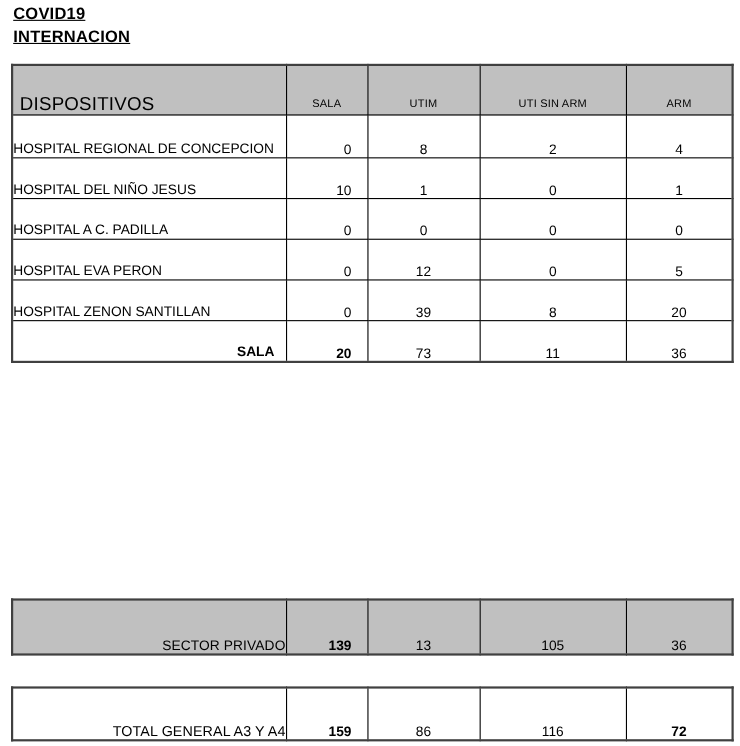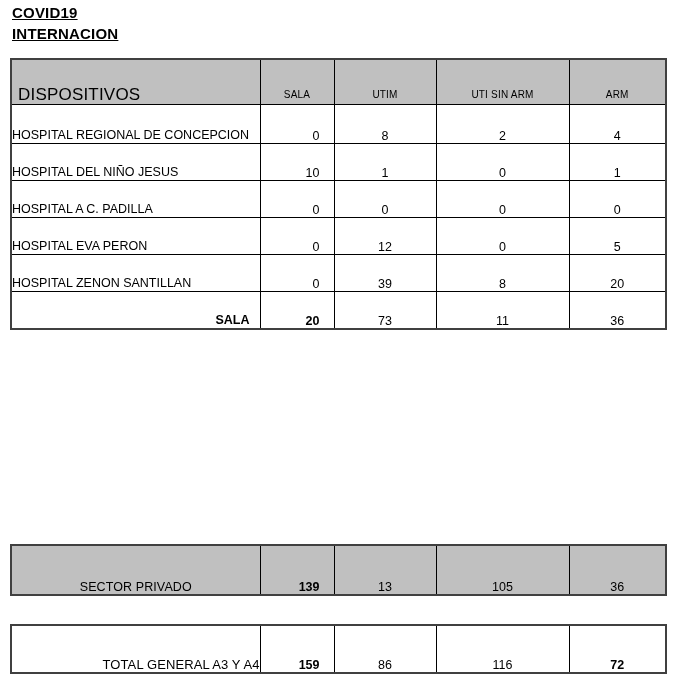--- a/index.html
+++ b/index.html
@@ -105,21 +105,21 @@
 
   
   #sector-table { left: 10px; top: 544px; width: 655px; }
   #sector-table td {
     background: #C0C0C0;
     height: 48px;
   }
   .sector-label {
     font-size: 12.5px;
     font-weight: bold;
-    text-align: center;
+    text-align: right;
     padding-left: 6px;
     padding-bottom: 5px;
     letter-spacing: 0.1px;
   }
 
   
   #grand-table { left: 10px; top: 624px; width: 655px; padding-left: 20px; }
   #grand-table td { height: 46px; }
   .grand-label {
     font-size: 13px;

